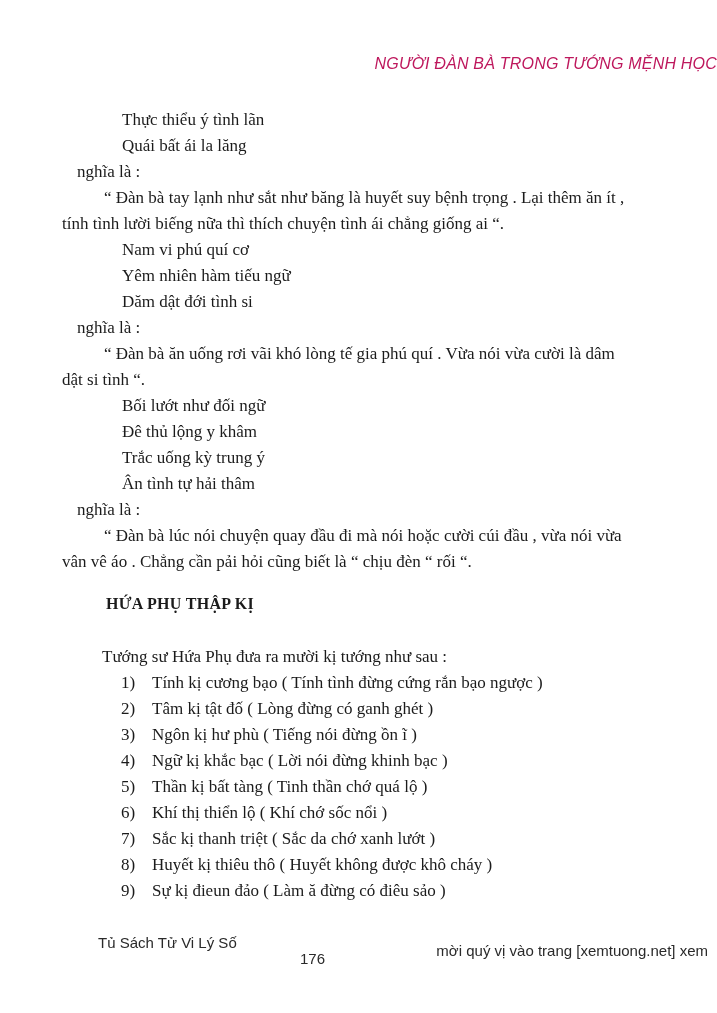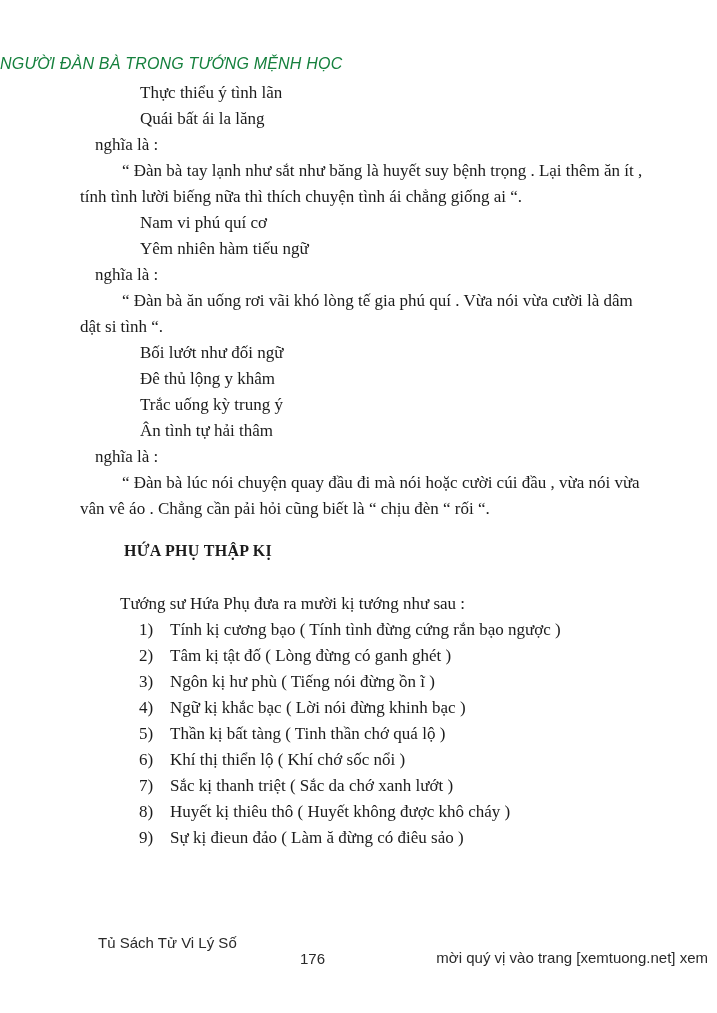--- a/index.html
+++ b/index.html
@@ -7,31 +7,31 @@
     position: relative;
     width: 717px;
     height: 1013px;
     background: #ffffff;
     color: #1b1b1b;
     font-family: "Liberation Serif", serif;
     overflow: hidden;
   }
   .doc-title {
     margin-top: 54px;
-    text-align: left;
+    text-align: right;
     font-family: "Liberation Sans", sans-serif;
     font-style: italic;
     font-size: 16px;
     line-height: 20px;
-    color: #15803d;
+    color: #be185d;
     letter-spacing: 0.2px;
   }
   .content {
-    margin-top: 6px;
-    padding-left: 80px;
+    margin-top: 33px;
+    padding-left: 62px;
     padding-right: 68px;
     font-size: 17px;
     line-height: 26px;
   }
   .poem-line { margin-left: 60px; }
   .meaning { margin-left: 15px; }
   .para .first { text-indent: 42px; }
   .section-heading {
     margin: 16px 0 27px 44px;
     font-weight: bold;
@@ -48,21 +48,21 @@
     top: 933px;
     left: 0;
     width: 717px;
     font-family: "Liberation Sans", sans-serif;
     font-size: 15px;
     line-height: 20px;
     color: #2a2a2a;
   }
   .footer-left { position: absolute; left: 98px; top: 0; white-space: nowrap; }
   .footer-page { position: absolute; left: 300px; top: 16px; width: 60px; text-align: left; }
-  .footer-right { position: absolute; right: 9px; top: 15px; white-space: nowrap; }
+  .footer-right { position: absolute; right: 9px; top: 8px; white-space: nowrap; }
 </style>
 </head>
 <body>
 
 <div class="page">
 
   <div class="doc-title">NGƯỜI ĐÀN BÀ TRONG TƯỚNG MỆNH HỌC</div>
 
   <div class="content">
 
@@ -71,20 +71,21 @@
 
     <div class="meaning">nghĩa là :</div>
 
     <div class="para">
       <div class="first">“ Đàn bà tay lạnh như sắt như băng là huyết suy bệnh trọng . Lại thêm ăn ít ,</div>
       <div>tính tình lười biếng nữa thì thích chuyện tình ái chẳng giống ai “.</div>
     </div>
 
     <div class="poem-line">Nam vi phú quí cơ</div>
     <div class="poem-line">Yêm nhiên hàm tiếu ngữ</div>
+    <div class="poem-line">Dăm dật đới tình si</div>
 
     <div class="meaning">nghĩa là :</div>
 
     <div class="para">
       <div class="first">“ Đàn bà ăn uống rơi vãi khó lòng tế gia phú quí . Vừa nói vừa cười là dâm</div>
       <div>dật si tình “.</div>
     </div>
 
     <div class="poem-line">Bối lướt như đối ngữ</div>
     <div class="poem-line">Đê thủ lộng y khâm</div>

